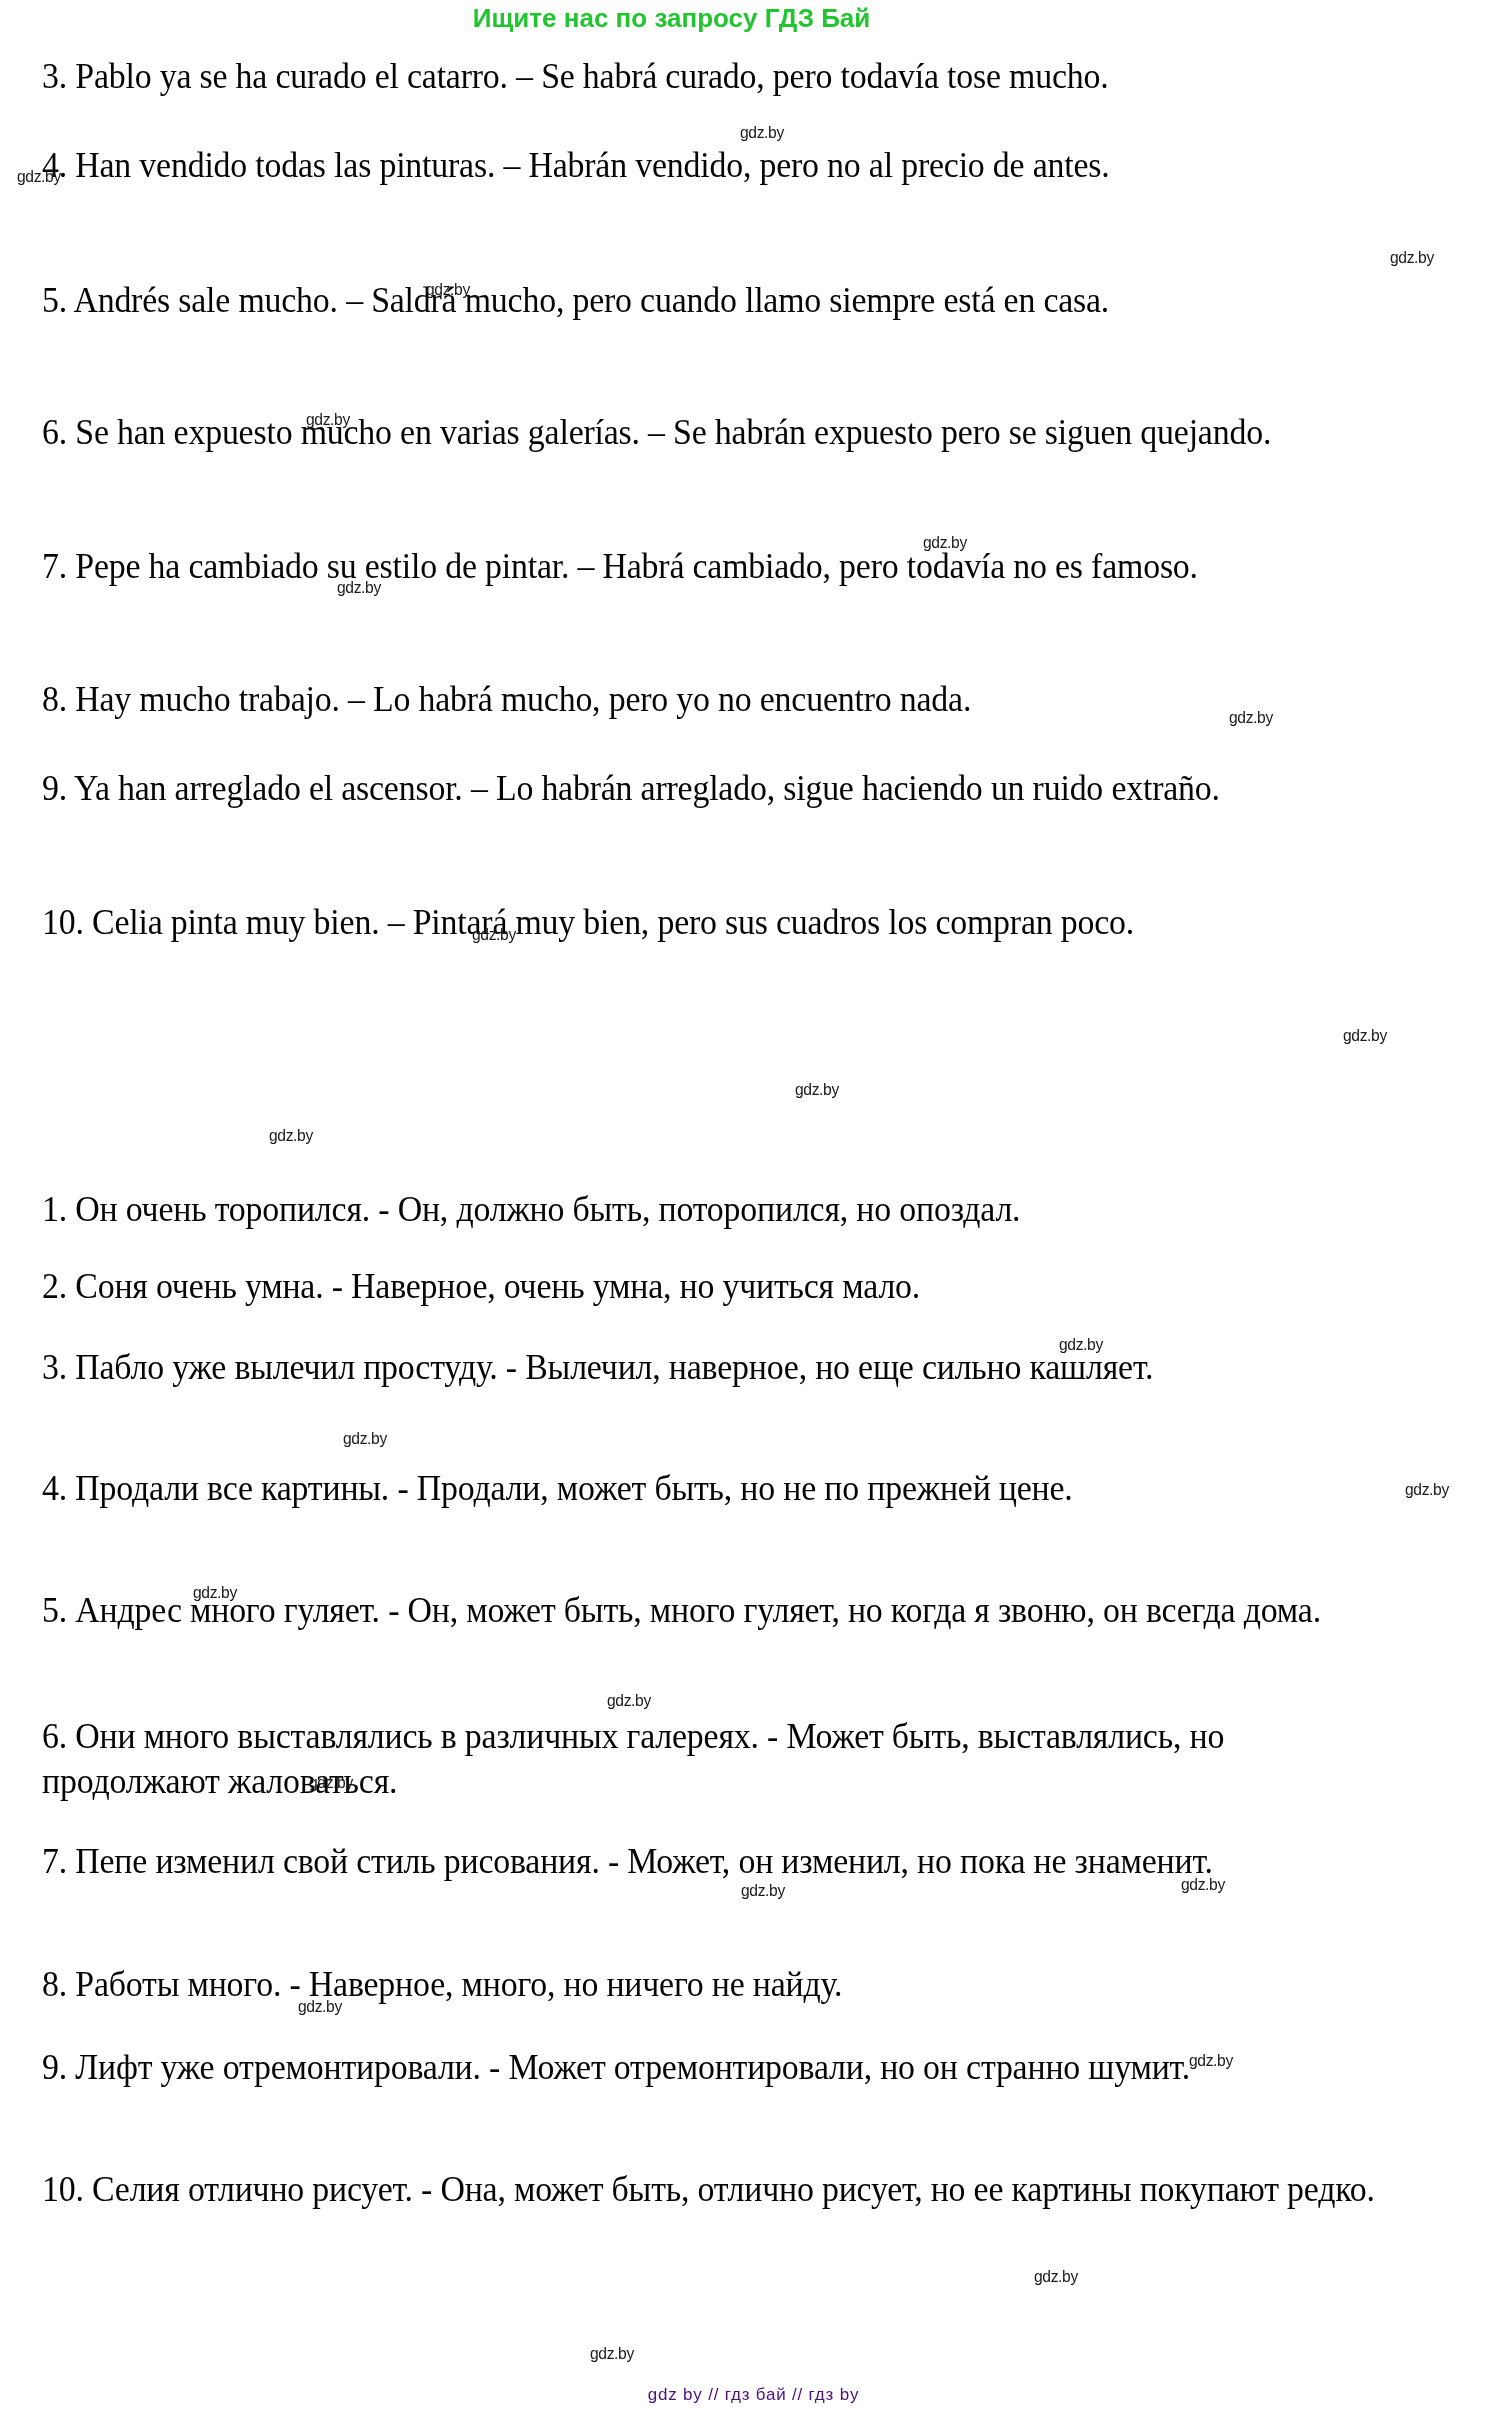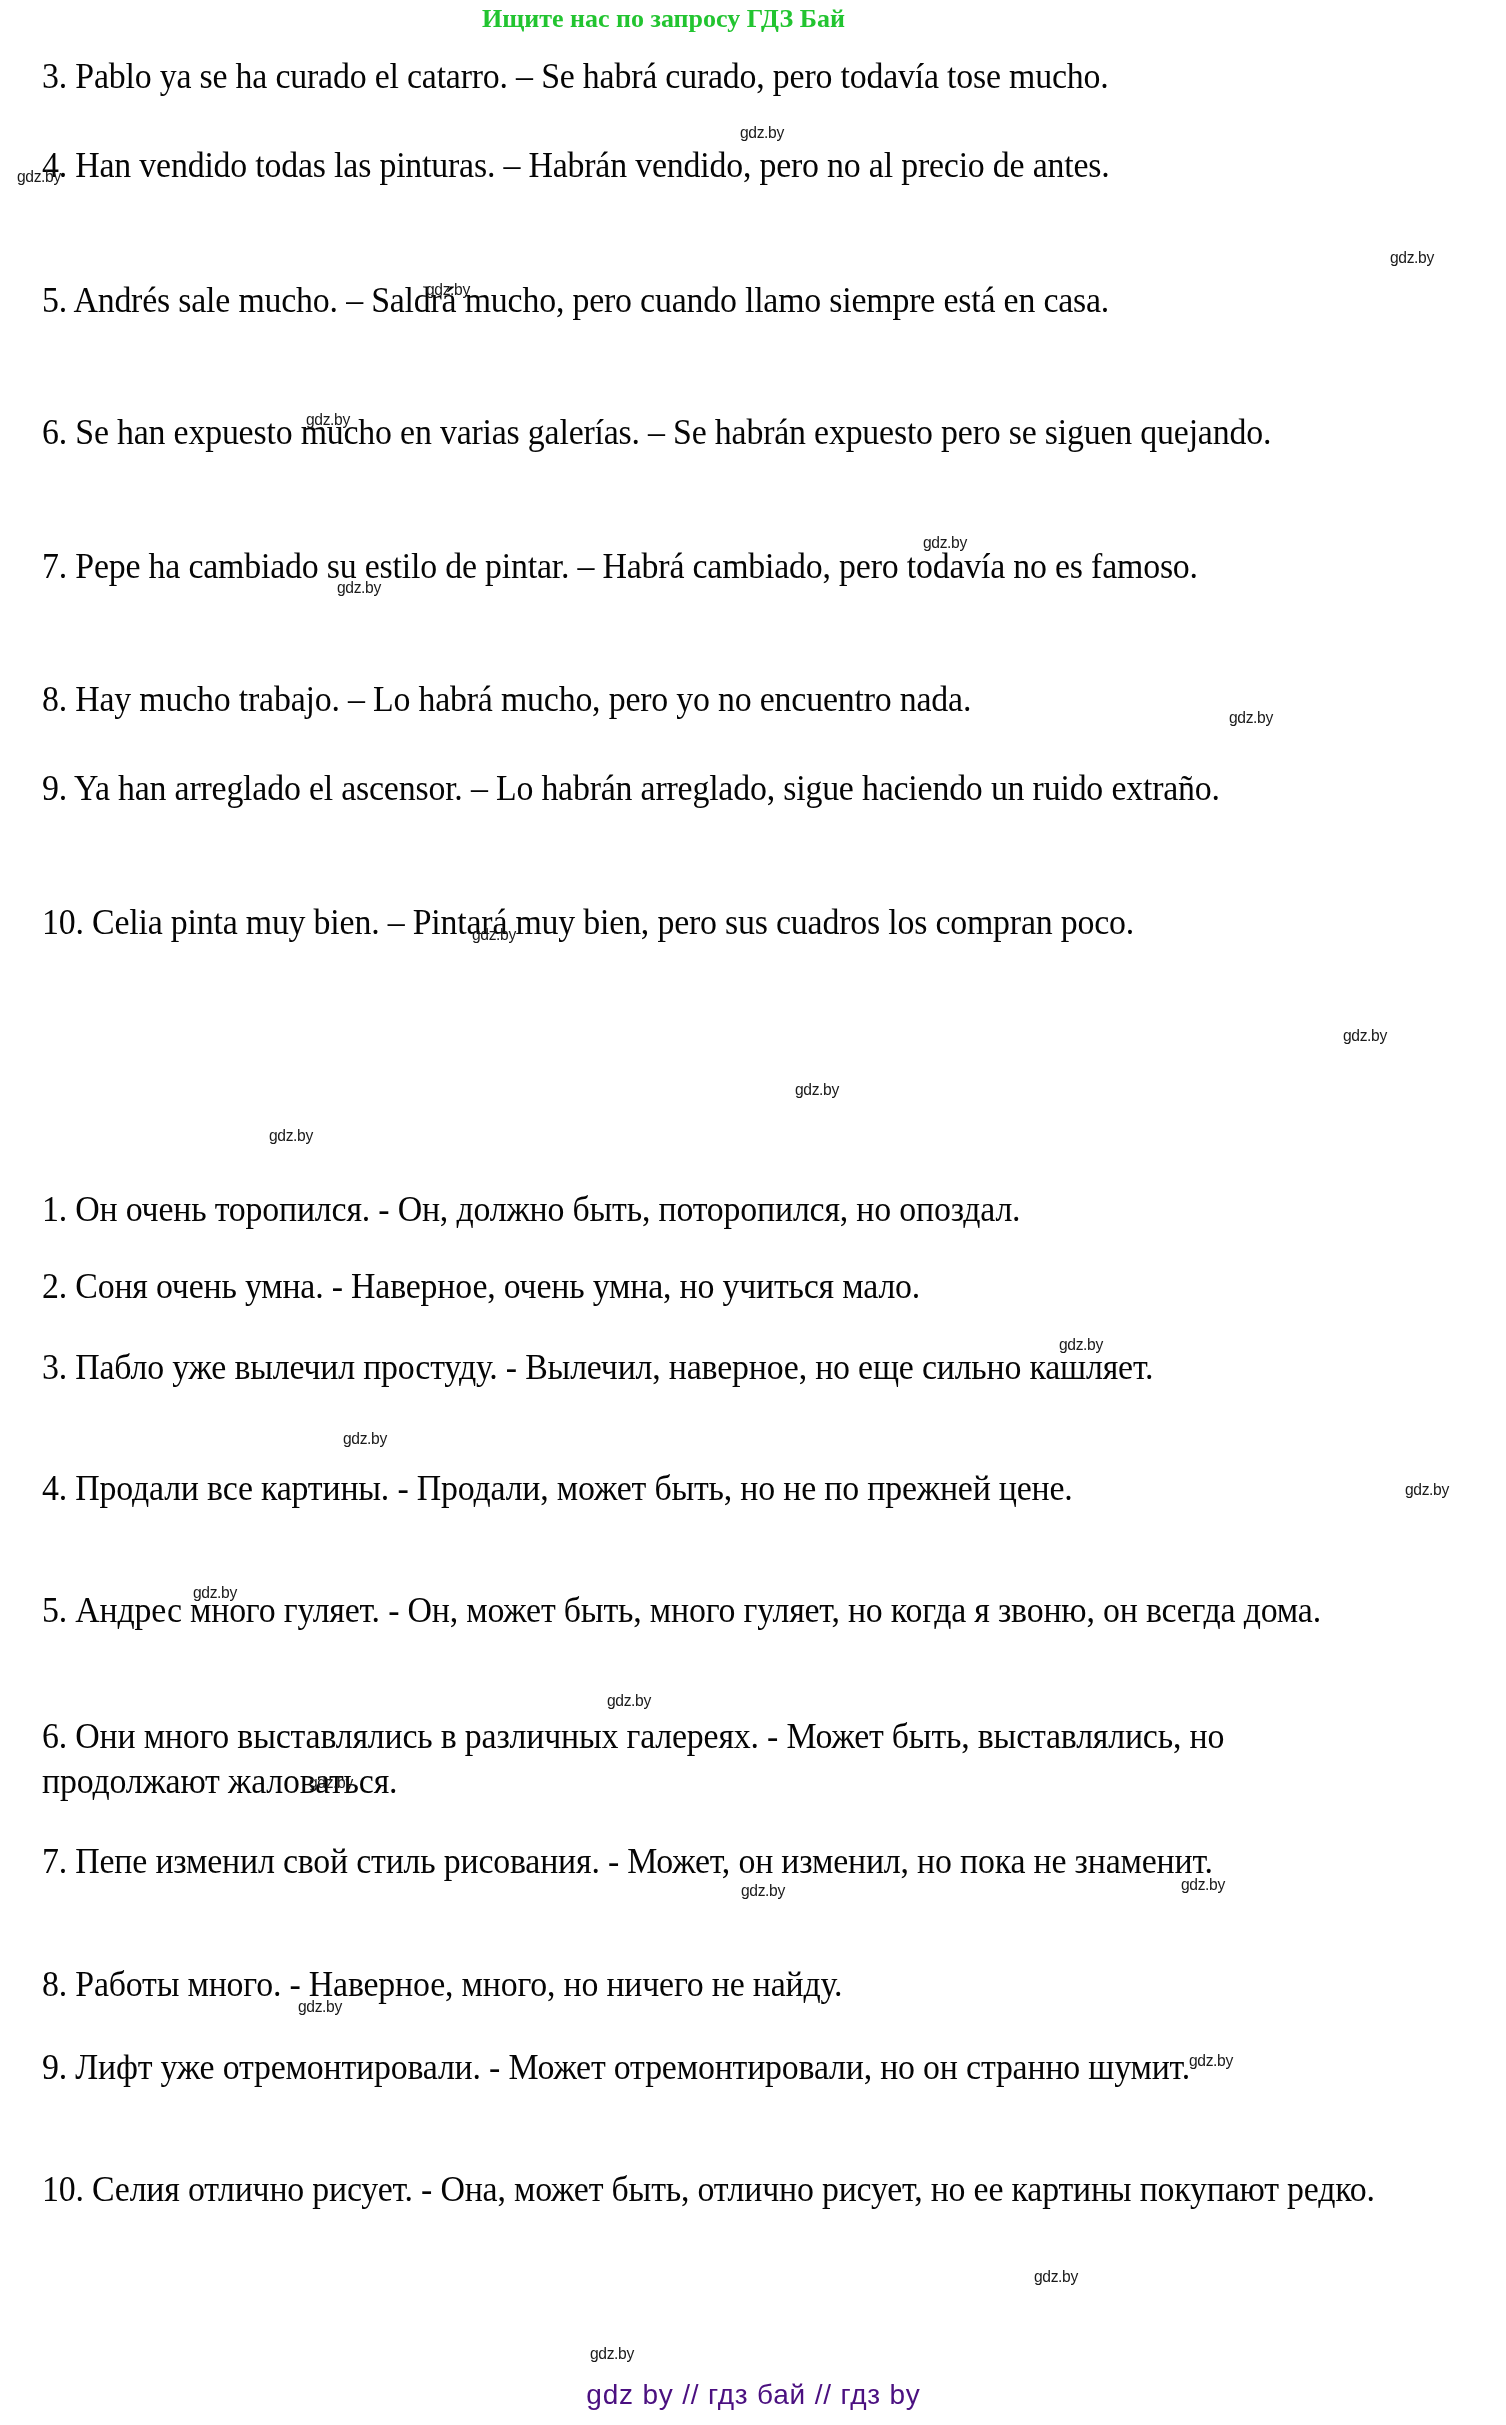--- a/index.html
+++ b/index.html
@@ -17,27 +17,28 @@
   }
 
   
   .promo-banner {
     position: absolute;
     top: 0px;
     left: 0px;
     width: 1327px;
     height: 40px;
     text-align: center;
-    font-family: Liberation Serif, serif;
+    font-family: Liberation Sans, sans-serif;
     font-weight: bold;
     font-size: 26px;
     line-height: 37px;
     color: #22c430;
     letter-spacing: 0px;
     white-space: nowrap;
+    padding-left: 8px;
   }
 
   
   .sheet {
     position: absolute;
     top: 46px;
     left: 0px;
     width: 1507px;
   }
 
@@ -74,21 +75,21 @@
   }
 
   
   .footer-strip {
     position: absolute;
     top: 2379px;
     left: 0px;
     width: 1507px;
     text-align: center;
     font-family: "Liberation Sans", sans-serif;
-    font-size: 28px;
+    font-size: 17px;
     line-height: 31px;
     color: #4b1080;
     white-space: nowrap;
     letter-spacing: 0.8px;
   }
 </style>
 </head>
 <body>
 
 <div class="promo-banner">Ищите нас по запросу ГДЗ Бай</div>

